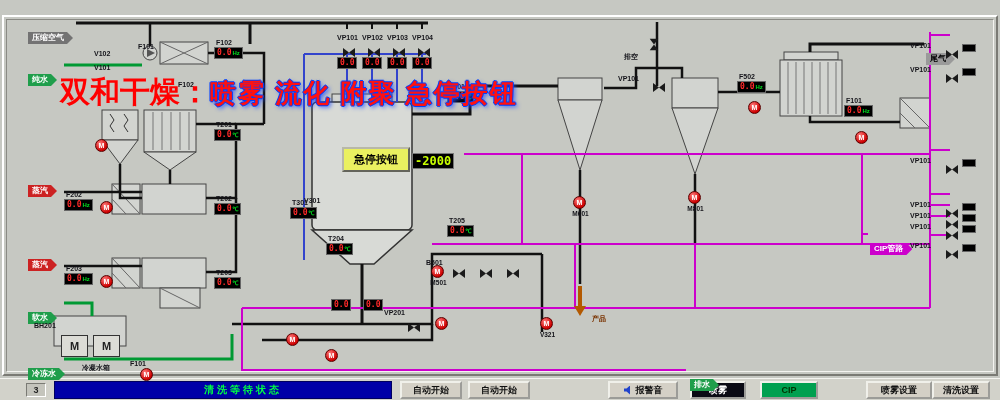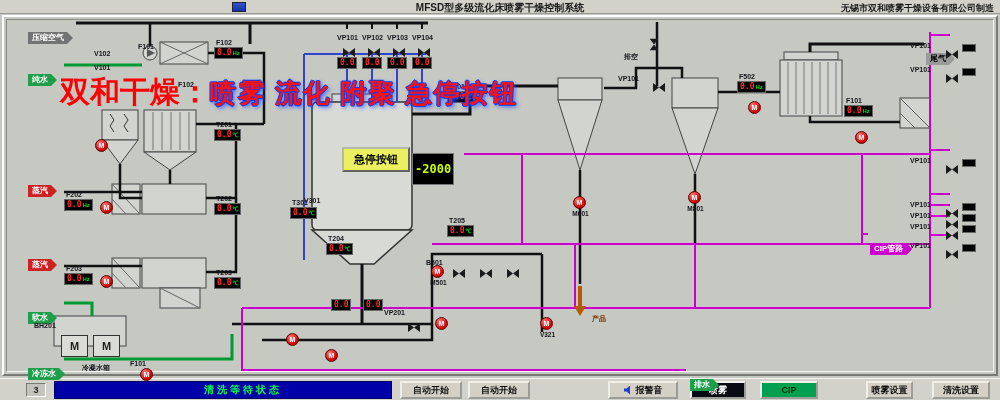--- a/index.html
+++ b/index.html
@@ -20,21 +20,21 @@
   .overlay { position:absolute; left:0; top:0; width:996px; height:361px; z-index:2; }
 
   .tag { position:absolute; height:12px; line-height:12px; font-size:8px; font-weight:bold; padding:0 9px 0 4px; white-space:nowrap;
          clip-path:polygon(0 0, calc(100% - 6px) 0, 100% 50%, calc(100% - 6px) 100%, 0 100%); }
   .lbl { position:absolute; font-size:7px; font-weight:bold; color:#14141a; white-space:nowrap; line-height:8px; }
 
   .disp { position:absolute; background:#000; border:1px solid #666; height:12px; display:inline-flex; align-items:center; padding:0 2px; gap:1px; }
   .disp .v { color:#ff2a2a; font:bold 8px "DejaVu Sans Mono",monospace; line-height:10px; }
   .disp .u { color:#00e020; font-size:6px; font-weight:bold; }
   .disp .dlabel { position:absolute; top:-9px; left:1px; font-size:7px; font-weight:bold; color:#14141a; white-space:nowrap; }
-  .disp.big { height:32px; border:1px solid #777; }
+  .disp.big { height:16px; border:1px solid #777; }
   .disp.big .v { color:#c8ff00; font-size:12px; }
   .disp.mini { width:14px; height:8px; padding:0; }
 
   .pump { position:absolute; width:13px; height:13px; border-radius:50%;
           background:radial-gradient(circle at 35% 30%, #ff7a7a, #cc0000 70%); border:1px solid #5a0000;
           color:#fff; font-size:7px; font-weight:bold; display:flex; align-items:center; justify-content:center; }
   .pump .plabel { position:absolute; top:13px; left:-8px; width:29px; text-align:center; font-size:6.5px; font-weight:bold; color:#14141a; }
 
   .valve { position:absolute; width:12px; height:9px; }
 
@@ -60,25 +60,20 @@
   .btn-spray { background:#0a0a14; color:#fff; }
   .btn-cip { background:#00a050; color:#003300; }
   .speaker-icon { display:inline-block; width:9px; height:9px; background:#2244cc;
                   clip-path:polygon(0 32%, 34% 32%, 72% 0, 72% 100%, 34% 68%, 0 68%); }
 </style>
 </head>
 <body>
 
 <div class="app">
 
-  <div class="titlebar">
-    <span class="app-icon"></span>
-    <div class="main-title">MFSD型多级流化床喷雾干燥控制系统</div>
-    <div class="company">无锡市双和喷雾干燥设备有限公司制造</div>
-  </div>
 
   <div class="diagram">
     <svg class="piping" width="996" height="361" viewBox="2 15 996 361">
 
       <g fill="#d2d4d0" stroke="#444" stroke-width="1">
         <rect x="158" y="40" width="48" height="22"></rect>
         <line x1="158" y1="40" x2="206" y2="62" stroke="#666"></line>
         <line x1="206" y1="40" x2="158" y2="62" stroke="#666"></line>
         <circle cx="148" cy="51" r="7"></circle>
         <polygon points="145,47 153,51 145,55" fill="#555" stroke="none"></polygon>
@@ -429,17 +424,17 @@
     <div class="counter">3</div>
     <div class="statusbar">清洗等待状态</div>
     <button class="btn3d" style="left:400px;width:62px;">自动开始</button>
     <button class="btn3d" style="left:468px;width:62px;">自动开始</button>
     <button class="btn3d" style="left:608px;width:70px;">
       <span class="speaker-icon"></span>
       <span>报警音</span>
     </button>
     <button class="btn3d btn-spray" style="left:690px;width:56px;">喷雾</button>
     <button class="btn3d btn-cip" style="left:760px;width:58px;">CIP</button>
-    <button class="btn3d" style="left:866px;width:47px;">喷雾设置</button>
+    <button class="btn3d" style="left:866px;width:66px;">喷雾设置</button>
     <button class="btn3d" style="left:932px;width:58px;">清洗设置</button>
   </div>
 
 </div>
 
 </body></html>

